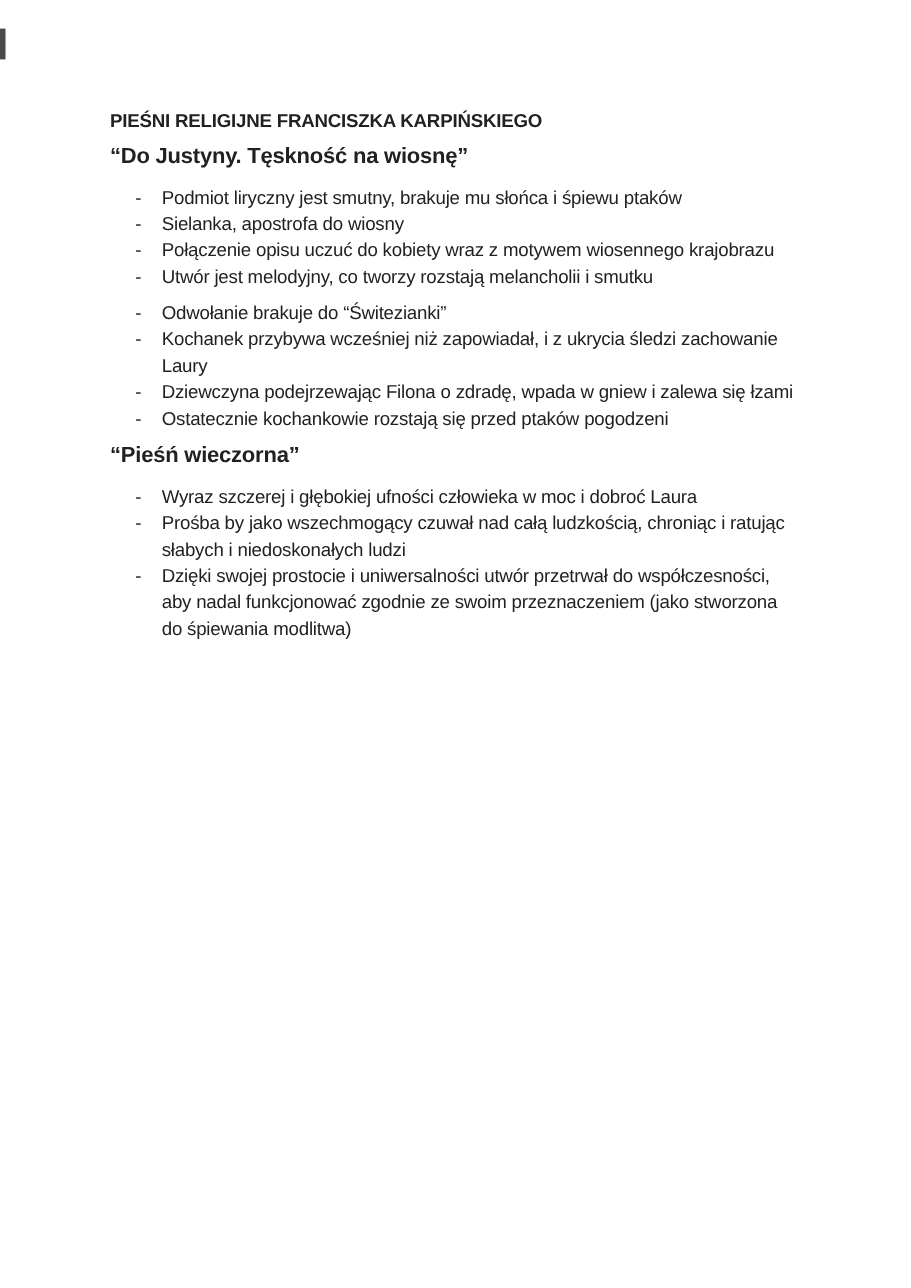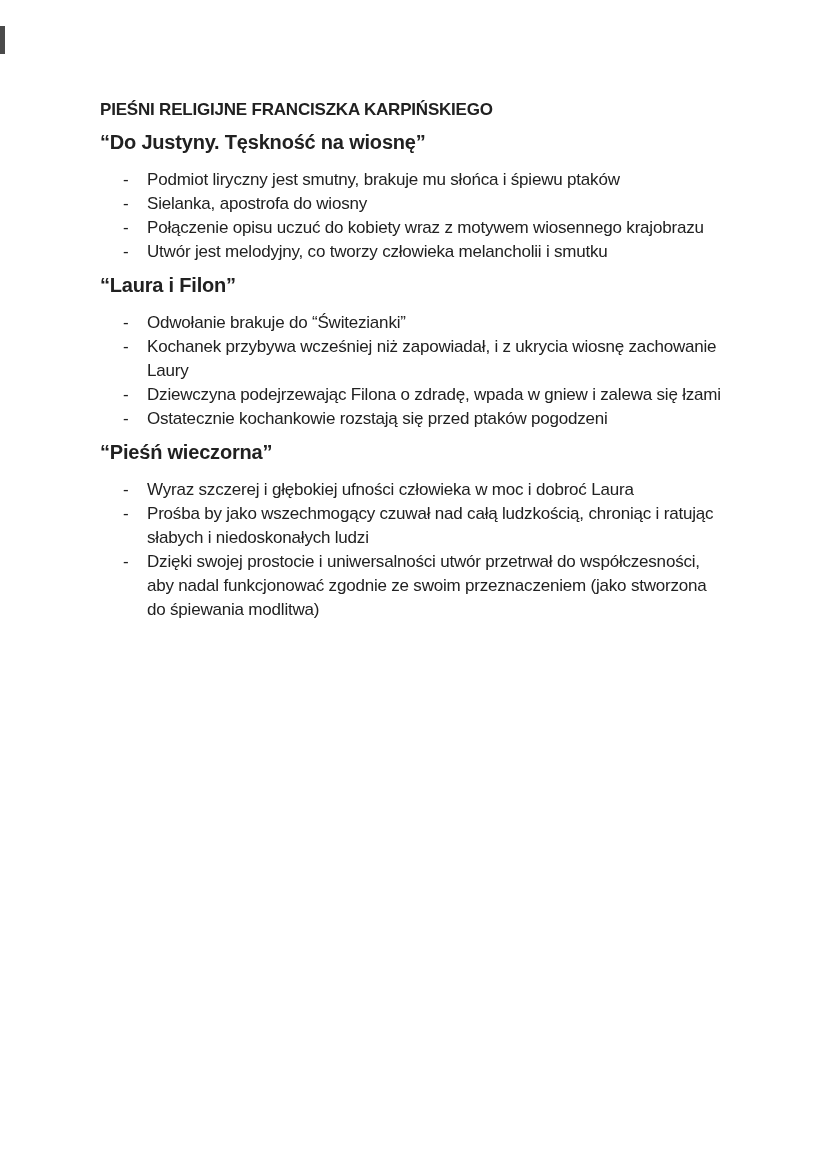--- a/index.html
+++ b/index.html
@@ -83,33 +83,32 @@
     <li>
       <span class="dash">-</span>
       <span class="text">Sielanka, apostrofa do wiosny</span>
     </li>
     <li>
       <span class="dash">-</span>
       <span class="text">Połączenie opisu uczuć do kobiety wraz z motywem wiosennego krajobrazu</span>
     </li>
     <li>
       <span class="dash">-</span>
-      <span class="text">Utwór jest melodyjny, co tworzy człowieka melancholii i smutku</span>
+      <span class="text">Utwór jest melodyjny, co tworzy rozstają melancholii i smutku</span>
     </li>
   </ul>
 
-  <h2 class="section-heading">“Laura i Filon”</h2>
   <ul class="bullets">
     <li>
       <span class="dash">-</span>
       <span class="text">Odwołanie brakuje do “Świtezianki”</span>
     </li>
     <li>
       <span class="dash">-</span>
-      <span class="text">Kochanek przybywa wcześniej niż zapowiadał, i z ukrycia wiosnę zachowanie
+      <span class="text">Kochanek przybywa wcześniej niż zapowiadał, i z ukrycia śledzi zachowanie
 Laury</span>
     </li>
     <li>
       <span class="dash">-</span>
       <span class="text">Dziewczyna podejrzewając Filona o zdradę, wpada w gniew i zalewa się łzami</span>
     </li>
     <li>
       <span class="dash">-</span>
       <span class="text">Ostatecznie kochankowie rozstają się przed ptaków pogodzeni</span>
     </li>

